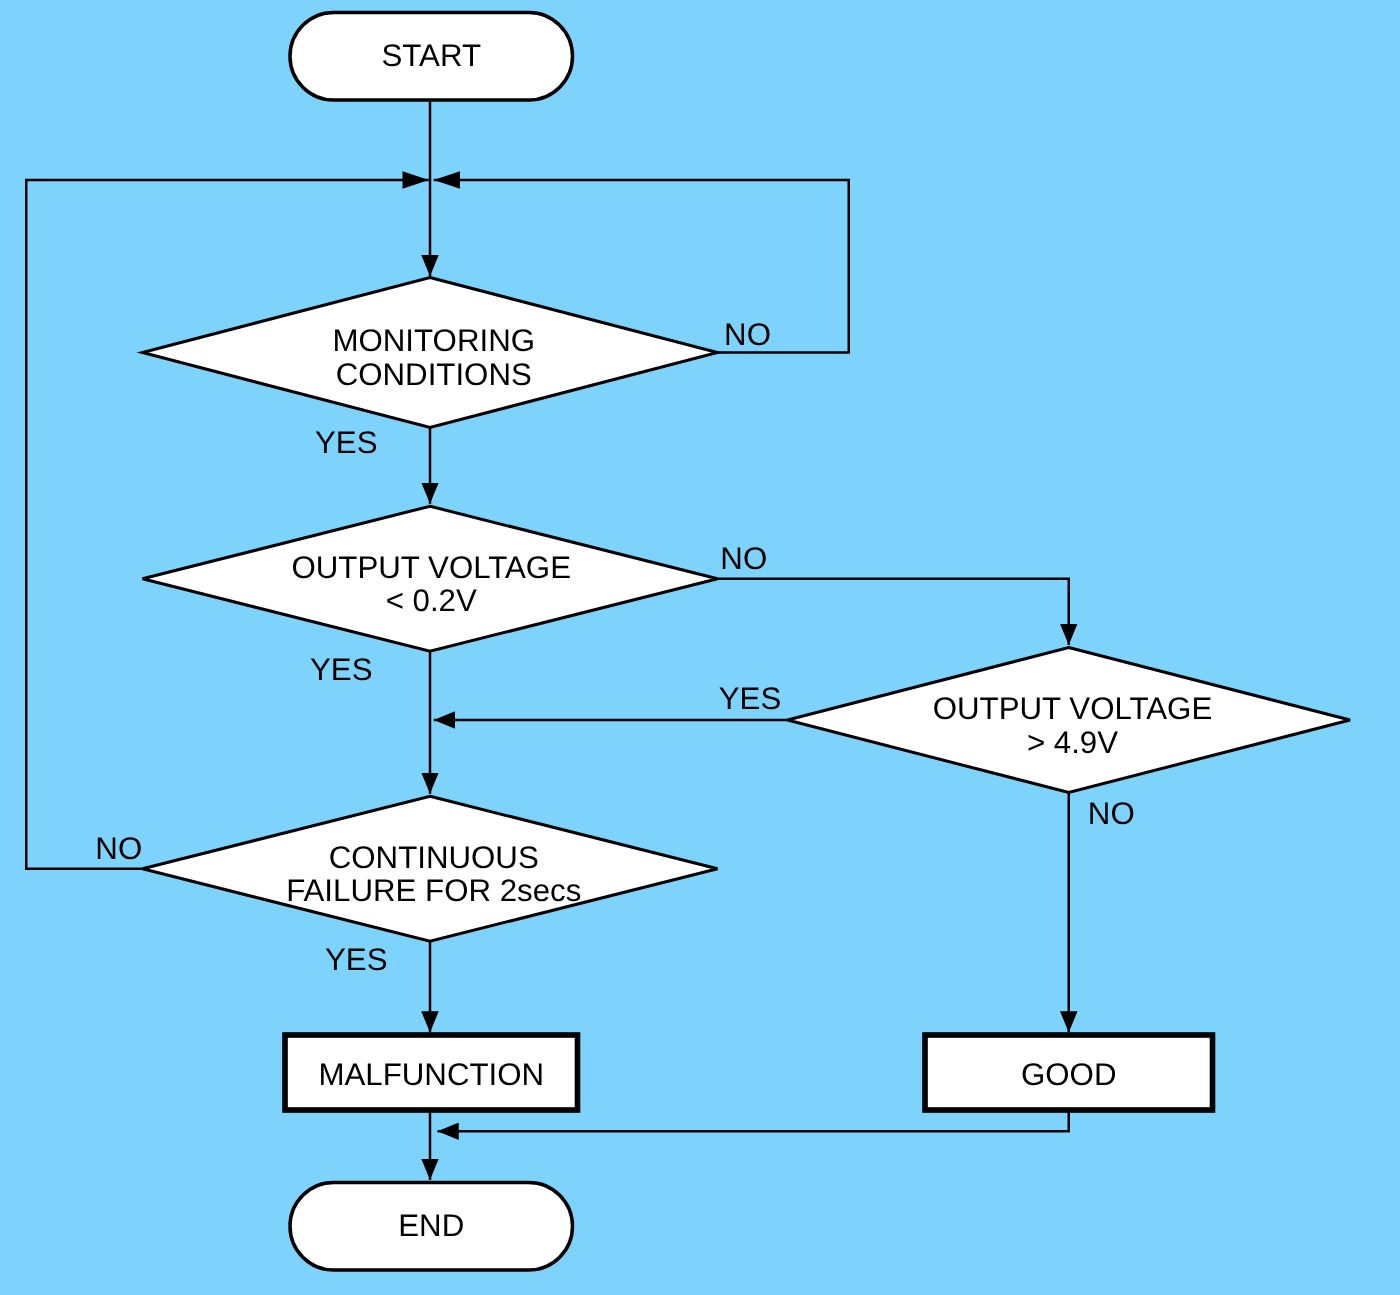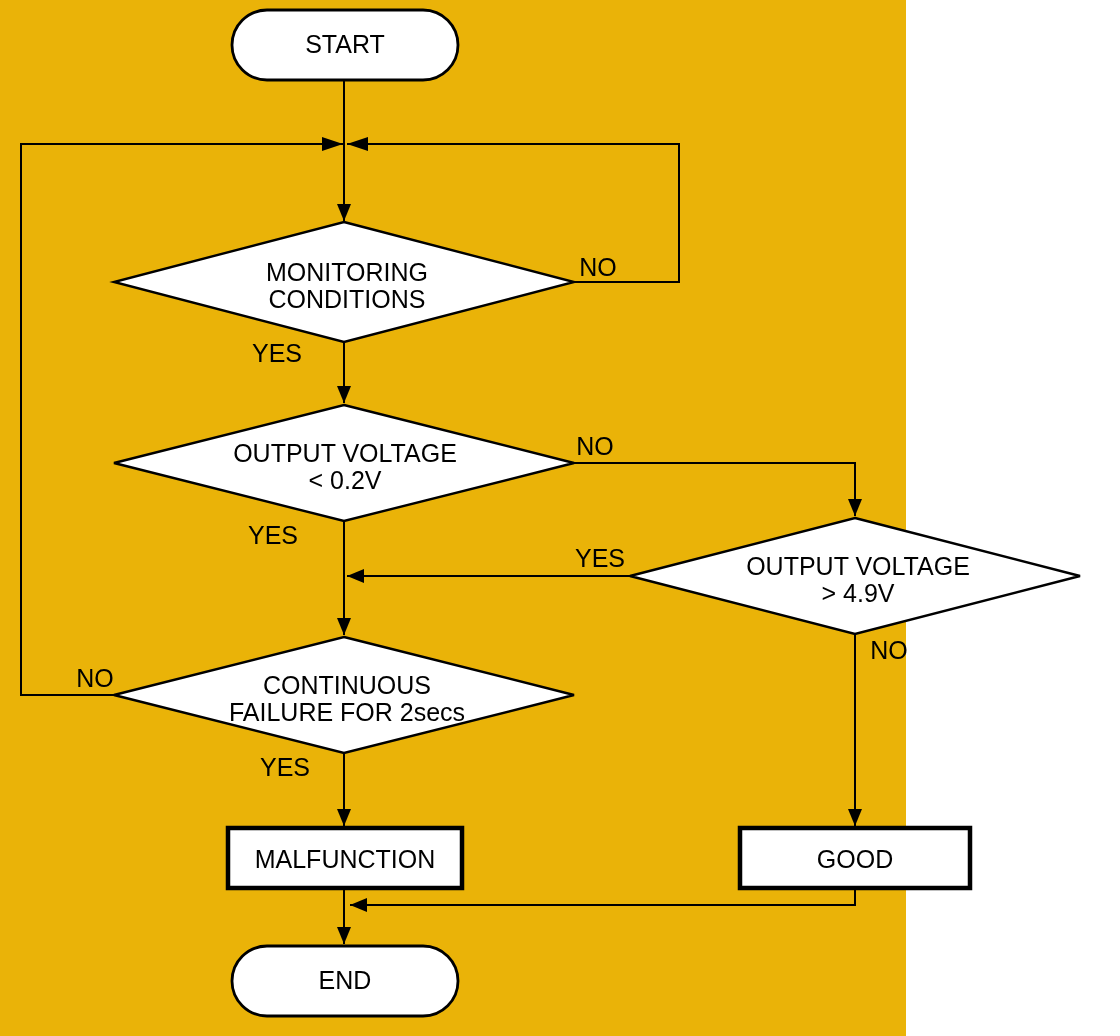--- a/index.html
+++ b/index.html
@@ -2,23 +2,23 @@
 <html><head>
 <meta charset="utf-8">
 <style>
   html, body {
     margin: 0;
     padding: 0;
     background: #ffffff;
   }
   .canvas {
     position: relative;
-    width: 906px;
+    width: 1120px;
     height: 1036px;
-    background: #eab308;
+    background: #7dd3fc;
     font-family: "Liberation Sans", sans-serif;
   }
   svg text {
     font-family: "Liberation Sans", sans-serif;
     font-size: 25px;
     fill: #000000;
   }
   svg .shape {
     fill: #ffffff;
     stroke: #000000;

